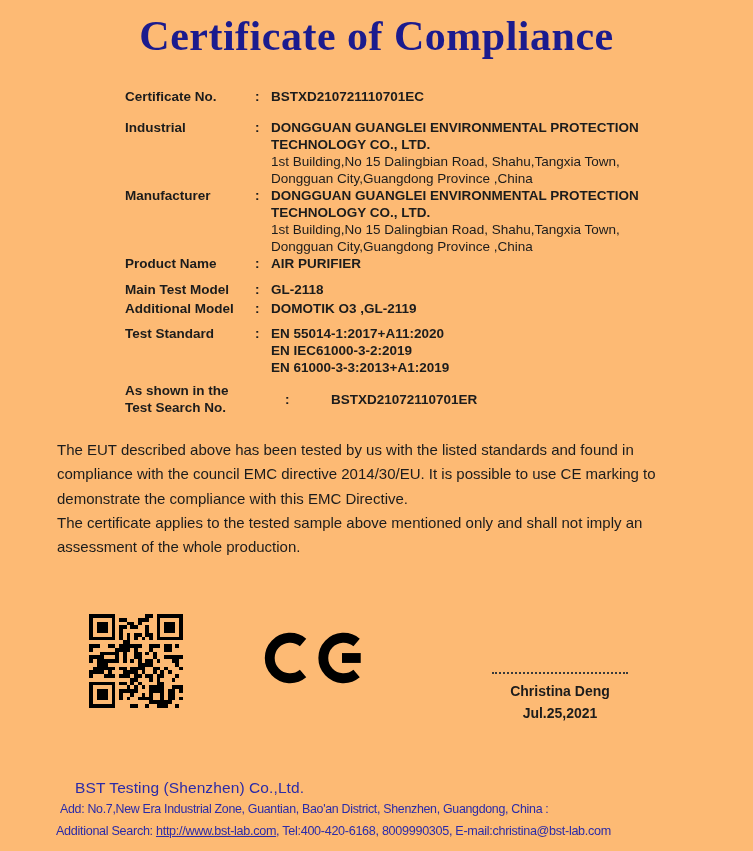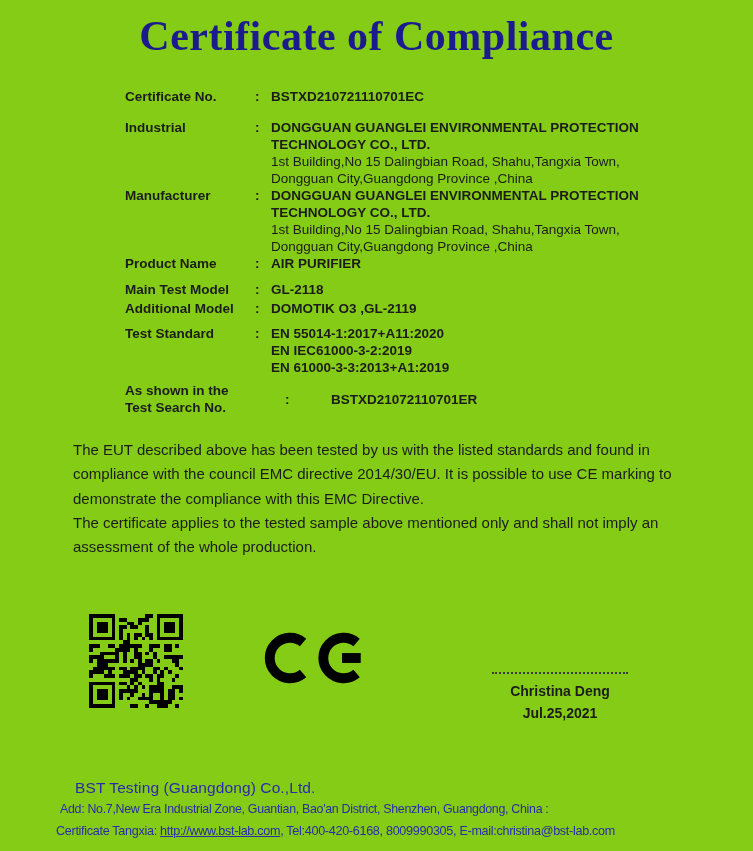--- a/index.html
+++ b/index.html
@@ -2,39 +2,39 @@
 <html><head>
 <meta charset="utf-8">
 <style>
   * { margin:0; padding:0; box-sizing:border-box; }
   html,body { background:#ffffff; }
   body {
     width:753px; height:851px; position:relative; overflow:hidden;
     font-family:"Liberation Sans","DejaVu Sans",sans-serif;
     color:#1c1c1c;
   }
-  .page { position:absolute; inset:0; background:#84cc16; }
+  .page { position:absolute; inset:0; background:#fdba74; }
 
   .title {
     position:absolute; top:12px; left:0; width:100%;
     text-align:center;
     font-family:"Liberation Serif","DejaVu Serif",serif;
     font-weight:700; font-size:42px; color:#1b1b8e;
     letter-spacing:0.5px;
   }
 
   .fields { position:absolute; left:88px; top:88px; width:600px; }
   .frow { display:flex; font-size:13.5px; line-height:17px; }
   .frow.center { align-items:center; }
   .flabel { width:130px; font-weight:700; flex:0 0 130px;margin-left:37px; }
   .fcolon { width:16px; flex:0 0 16px; font-weight:700; }
   .fvalue { flex:1; }
 
   .statement {
-    position:absolute; left:73px; top:438px; width:620px;
+    position:absolute; left:57px; top:438px; width:620px;
     font-size:15px; line-height:24.3px; color:#1c1c1c;
   }
 
   .qr { position:absolute; left:89px; top:614px; width:94px; height:94px; }
   .qr svg { width:100%; height:100%; shape-rendering:crispEdges; }
 
   .ce { position:absolute; left:264px; top:619px; width:104px; height:78px; }
   .ce svg { width:100%; height:100%; }
 
   .signature { position:absolute; left:470px; top:672px; width:180px; text-align:center; }
@@ -464,18 +464,18 @@
     </svg>
   </div>
 
   <div class="signature">
     <div class="sig-line"></div>
     <div class="sig-name">Christina Deng</div>
     <div class="sig-date">Jul.25,2021</div>
   </div>
 
   <div class="footer">
-    <div class="f-company">BST Testing (Guangdong) Co.,Ltd.</div>
+    <div class="f-company">BST Testing (Shenzhen) Co.,Ltd.</div>
     <div class="f-address">Add: No.7,New Era Industrial Zone, Guantian, Bao'an District, Shenzhen, Guangdong, China :</div>
-    <div class="f-search"><span>Certificate Tangxia: </span><a href="#">http://www.bst-lab.com</a><span>, Tel:400-420-6168, 8009990305, E-mail:christina@bst-lab.com</span></div>
+    <div class="f-search"><span>Additional Search: </span><a href="#">http://www.bst-lab.com</a><span>, Tel:400-420-6168, 8009990305, E-mail:christina@bst-lab.com</span></div>
   </div>
 
 </div>
 
 </body></html>

